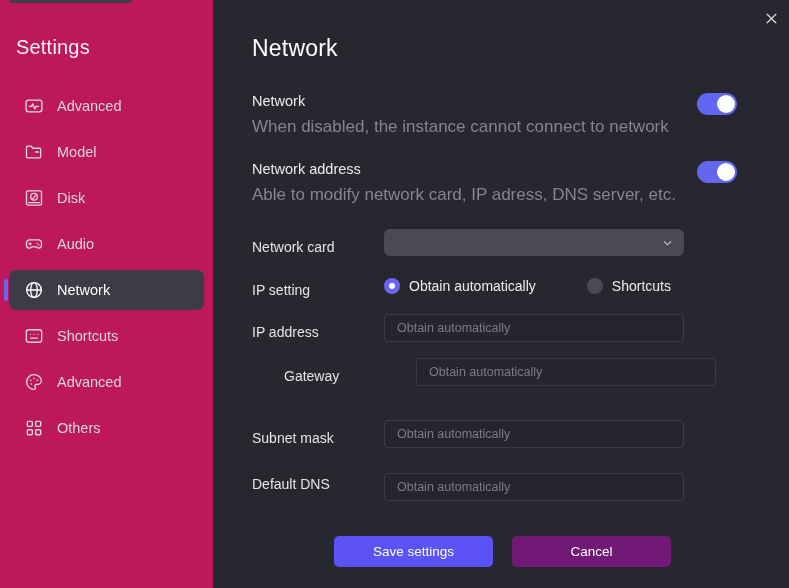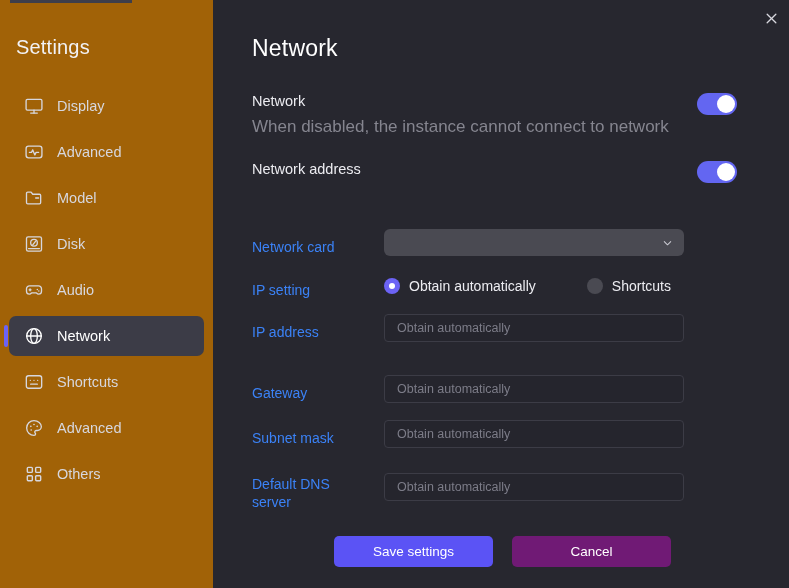--- a/index.html
+++ b/index.html
@@ -30,21 +30,21 @@
     width: 122px;
     height: 3px;
     background: #3e3e4a;
     z-index: 5;
   }
 
   
   .sidebar {
     width: 213px;
     height: 588px;
-    background: #a16207;
+    background: #be185d;
     flex: 0 0 213px;
     position: relative;
     box-sizing: border-box;
     padding-top: 8px;
   }
   .sidebar-title {
     position: absolute;
     left: 16px;
     top: 36px;
     font-size: 20px;
@@ -175,21 +175,21 @@
     position: absolute;
     left: 39px;
     width: 485px;
     display: flex;
     align-items: flex-start;
   }
   .field-label {
     width: 132px;
     flex: 0 0 132px;
     font-size: 14px;
-    color: #3b82f6;
+    color: #e5e5e5;
     line-height: 18px;
     padding-top: 9px;
   }
   .field-label.two-line { padding-top: 2px; }
 
   .select-box {
     position: relative;
     width: 300px;
     height: 27px;
     border-radius: 6px;
@@ -298,31 +298,20 @@
 
 <div class="app">
 
   <div class="top-strip"></div>
 
   <div class="sidebar">
     <div class="sidebar-title">Settings</div>
 
     <div class="nav">
 
-      <div class="nav-item">
-        <span class="accent"></span>
-        <span class="nav-icon">
-          <svg viewBox="0 0 24 24" fill="none" stroke="#d7d7de" stroke-width="1.6" stroke-linecap="round" stroke-linejoin="round">
-            <rect x="2.5" y="4" width="19" height="13" rx="1.6"></rect>
-              <line x1="8" y1="20.5" x2="16" y2="20.5"></line>
-              <line x1="12" y1="17" x2="12" y2="20.5"></line>
-          </svg>
-        </span>
-        <span class="nav-label">Display</span>
-      </div>
 
       <div class="nav-item">
         <span class="accent"></span>
         <span class="nav-icon">
           <svg viewBox="0 0 24 24" fill="none" stroke="#d7d7de" stroke-width="1.6" stroke-linecap="round" stroke-linejoin="round">
             <rect x="2.5" y="5" width="19" height="14" rx="3"></rect>
               <polyline points="6.5,12.5 9,12.5 10.5,9.5 13,15.5 14.5,12.5 17.5,12.5"></polyline>
           </svg>
         </span>
         <span class="nav-label">Advanced</span>
@@ -436,20 +425,21 @@
     <div class="toggle-row" style="top:93px;">
       <div class="tr-title">Network</div>
       <div class="tr-desc">When disabled, the instance cannot connect to network</div>
       <div class="switch">
         <span class="knob"></span>
       </div>
     </div>
 
     <div class="toggle-row" style="top:161px;">
       <div class="tr-title">Network address</div>
+      <div class="tr-desc">Able to modify network card, IP adress, DNS server, etc.</div>
       <div class="switch">
         <span class="knob"></span>
       </div>
     </div>
 
     <div class="form-row" style="top:229px;">
       <div class="field-label">Network card</div>
       <div class="select-box">
         <span class="select-value"></span>
         <span class="select-chevron">
@@ -472,34 +462,33 @@
           <span class="radio-label">Shortcuts</span>
         </div>
       </div>
     </div>
 
     <div class="form-row" style="top:314px;">
       <div class="field-label">IP address</div>
       <input class="text-input" type="text" placeholder="Obtain automatically" style="">
     </div>
 
-    <div class="form-row" style="top:375px;">
+    <div class="form-row" style="top:358px;margin-left:32px;">
       <div class="field-label">Gateway</div>
       <input class="text-input" type="text" placeholder="Obtain automatically" style="">
     </div>
 
     <div class="form-row" style="top:420px;">
       <div class="field-label">Subnet mask</div>
       <input class="text-input" type="text" placeholder="Obtain automatically" style="">
     </div>
 
     <div class="form-row" style="top:473px;">
       <div class="field-label two-line">
         <div>Default DNS</div>
-        <div>server</div>
       </div>
       <input class="text-input" type="text" placeholder="Obtain automatically" style="">
     </div>
 
     <div class="btn-bar">
       <button class="btn btn-primary">Save settings</button>
       <button class="btn btn-secondary">Cancel</button>
     </div>
 
   </div>

